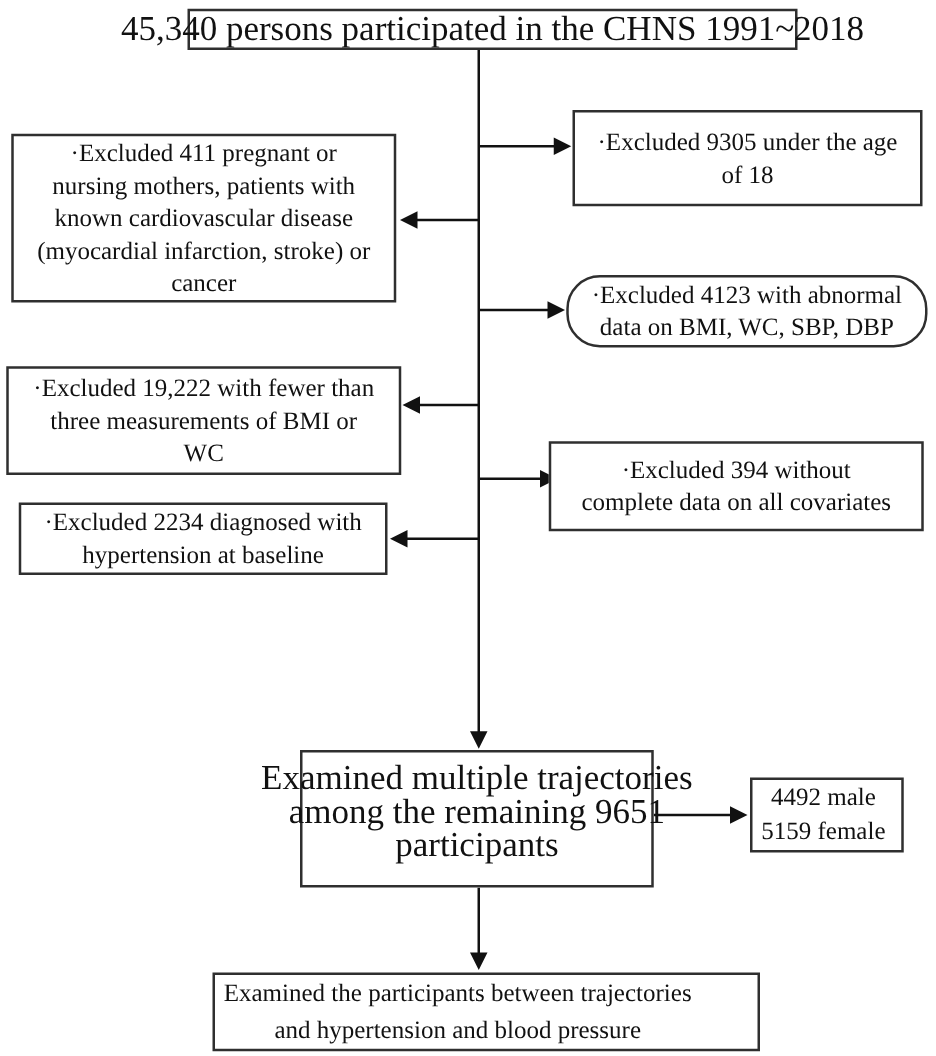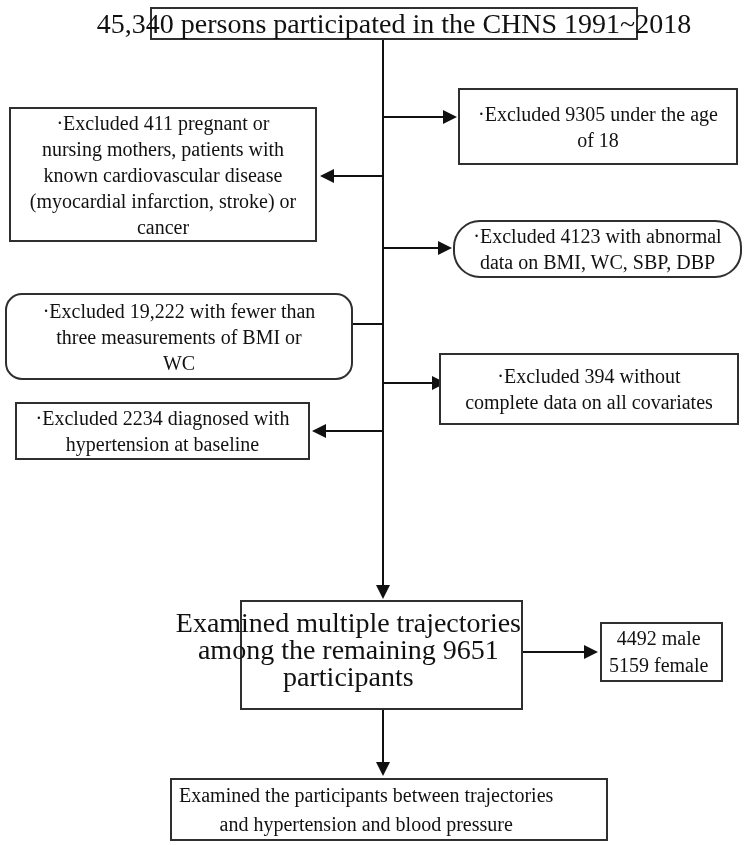--- a/index.html
+++ b/index.html
@@ -35,29 +35,29 @@
     align-items:center;
     justify-content:center;
     text-align:center;
   }
   .box .box-text{
     white-space:pre;
     display:block;
   }
   .f20{font-size:20px;line-height:26px;}
   .f21{font-size:28px;line-height:27px;}
-  .align-top{align-items:flex-start;padding-top:7px;justify-content:flex-end;}
+  .align-top{align-items:flex-start;padding-top:7px;}
   .text-left{justify-content:flex-start;text-align:center;}
 
   
   #box-participants      {left:150px;top:7px;  width:488px;height:33px;line-height:29px;}
   #box-excluded-age      {left:458px;top:88px; width:280px;height:77px;}
   #box-excluded-pregnant {left:9px;  top:107px;width:308px;height:135px;}
   #box-excluded-abnormal {left:453px;top:220px;width:289px;height:58px;border-radius:27px;}
-  #box-excluded-fewer    {left:5px;  top:293px;width:348px;height:87px;border-radius:17px;}
+  #box-excluded-fewer    {left:5px;  top:293px;width:316px;height:87px;}
   #box-excluded-covariates{left:439px;top:353px;width:300px;height:72px;}
   #box-excluded-hypertension{left:15px;top:402px;width:295px;height:58px;justify-content:center;}
   #box-trajectories      {left:240px;top:600px;width:283px;height:110px;}
   #box-sex-split         {left:600px;top:622px;width:123px;height:60px;padding-left:7px;font-size:20px;line-height:27px;}
   #box-associations      {left:170px;top:778px;width:438px;height:63px;padding-left:7px;font-size:20px;line-height:29px;}
 </style>
 </head>
 <body>
 
 <div id="canvas">

